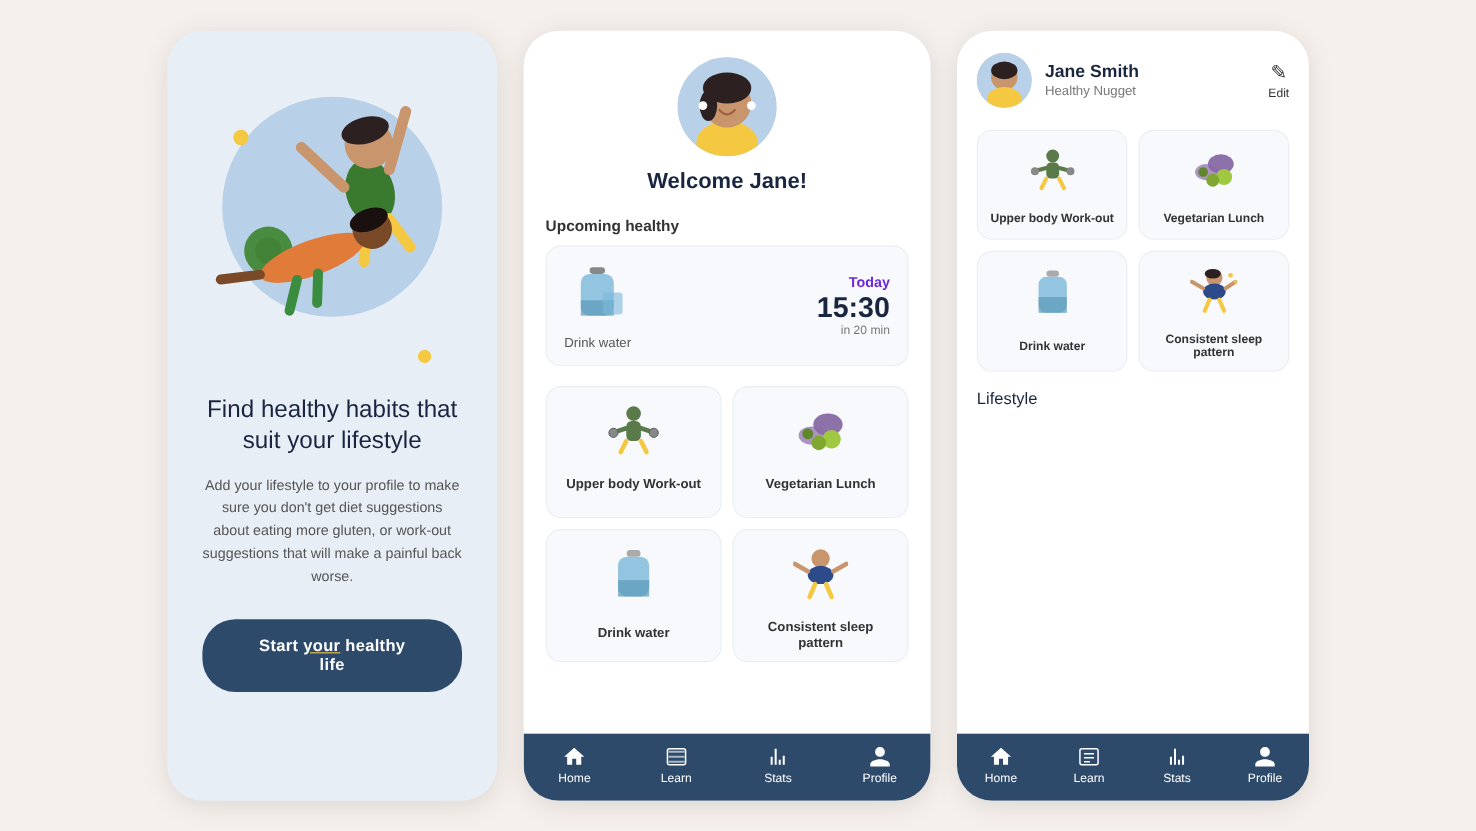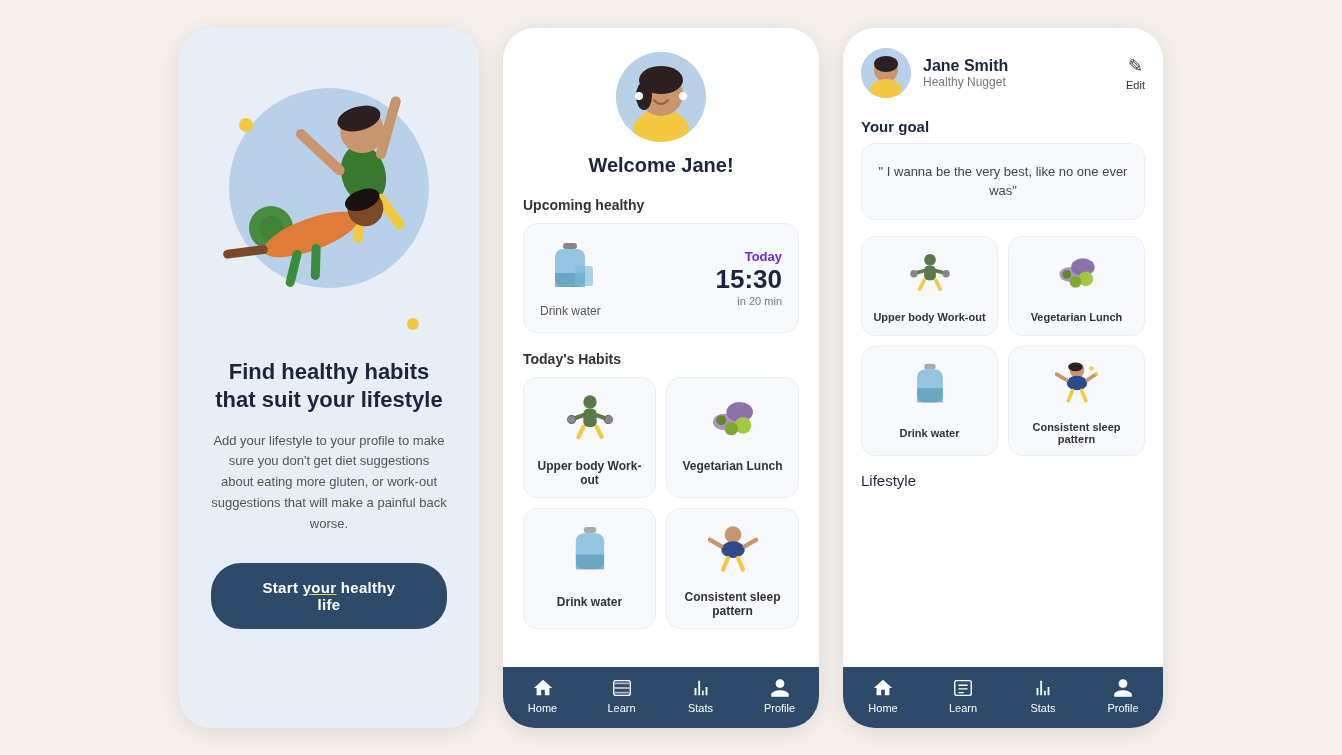--- a/index.html
+++ b/index.html
@@ -45,21 +45,21 @@
       position: absolute;
       top: 30px;
       left: 20px;
     }
     .card1-text-block {
       text-align: center;
       padding: 0 8px;
     }
     .card1-title {
       font-size: 22px;
-      font-weight: 700;
+      font-weight: 400;
       color: #1a2640;
       margin-bottom: 16px;
       line-height: 1.3;
     }
     .card1-desc {
       font-size: 13px;
       color: #555;
       line-height: 1.6;
       margin-bottom: 28px;
     }
@@ -92,21 +92,21 @@
 
     
     .card1-svg {
       position: absolute;
       top: 0; left: 0;
       width: 100%; height: 100%;
     }
 
     
     .card2 {
-      width: 316px;
+      width: 370px;
       height: 700px;
       display: flex;
       flex-direction: column;
       background: #fff;
     }
     .card2-scroll {
       flex: 1;
       overflow-y: auto;
       padding: 24px 20px 16px;
     }
@@ -351,21 +351,20 @@
         </svg>
         <span class="reminder-name">Drink water</span>
       </div>
       <div class="reminder-right">
         <div class="reminder-day">Today</div>
         <div class="reminder-time">15:30</div>
         <div class="reminder-soon">in 20 min</div>
       </div>
     </div>
 
-    <div class="section-label">Today's Habits</div>
     <div class="habits-grid">
 
       <div class="habit-card">
         <div class="habit-icon">
           <svg viewBox="0 0 60 60" width="50" height="50" xmlns="http://www.w3.org/2000/svg">
             <circle cx="30" cy="12" r="8" fill="#5a7a4a"></circle>
             <rect x="22" y="20" width="16" height="22" rx="6" fill="#5a7a4a"></rect>
             <line x1="10" y1="32" x2="22" y2="28" stroke="#5a7a4a" stroke-width="5" stroke-linecap="round"></line>
             <line x1="38" y1="28" x2="50" y2="32" stroke="#5a7a4a" stroke-width="5" stroke-linecap="round"></line>
             <circle cx="8" cy="33" r="5" fill="#888" stroke="#555" stroke-width="1"></circle>
@@ -464,26 +463,20 @@
           <div class="profile-name">Jane Smith</div>
           <div class="profile-sub">Healthy Nugget</div>
         </div>
       </div>
       <div class="edit-btn">
         <span class="edit-icon">✎</span>
         <span class="edit-label">Edit</span>
       </div>
     </div>
 
-    <div class="goal-section">
-      <div class="goal-title">Your goal</div>
-      <div class="goal-box">
-        <div class="goal-text">" I wanna be the very best, like no one ever was"</div>
-      </div>
-    </div>
 
     <div class="habits-section">
       <div class="habits-grid-3">
 
         <div class="habit-card-3">
           <div class="habit-icon-3">
             <svg viewBox="0 0 60 60" width="44" height="44" xmlns="http://www.w3.org/2000/svg">
               <circle cx="30" cy="12" r="8" fill="#5a7a4a"></circle>
               <rect x="22" y="20" width="16" height="20" rx="6" fill="#5a7a4a"></rect>
               <line x1="10" y1="30" x2="22" y2="27" stroke="#5a7a4a" stroke-width="5" stroke-linecap="round"></line>

